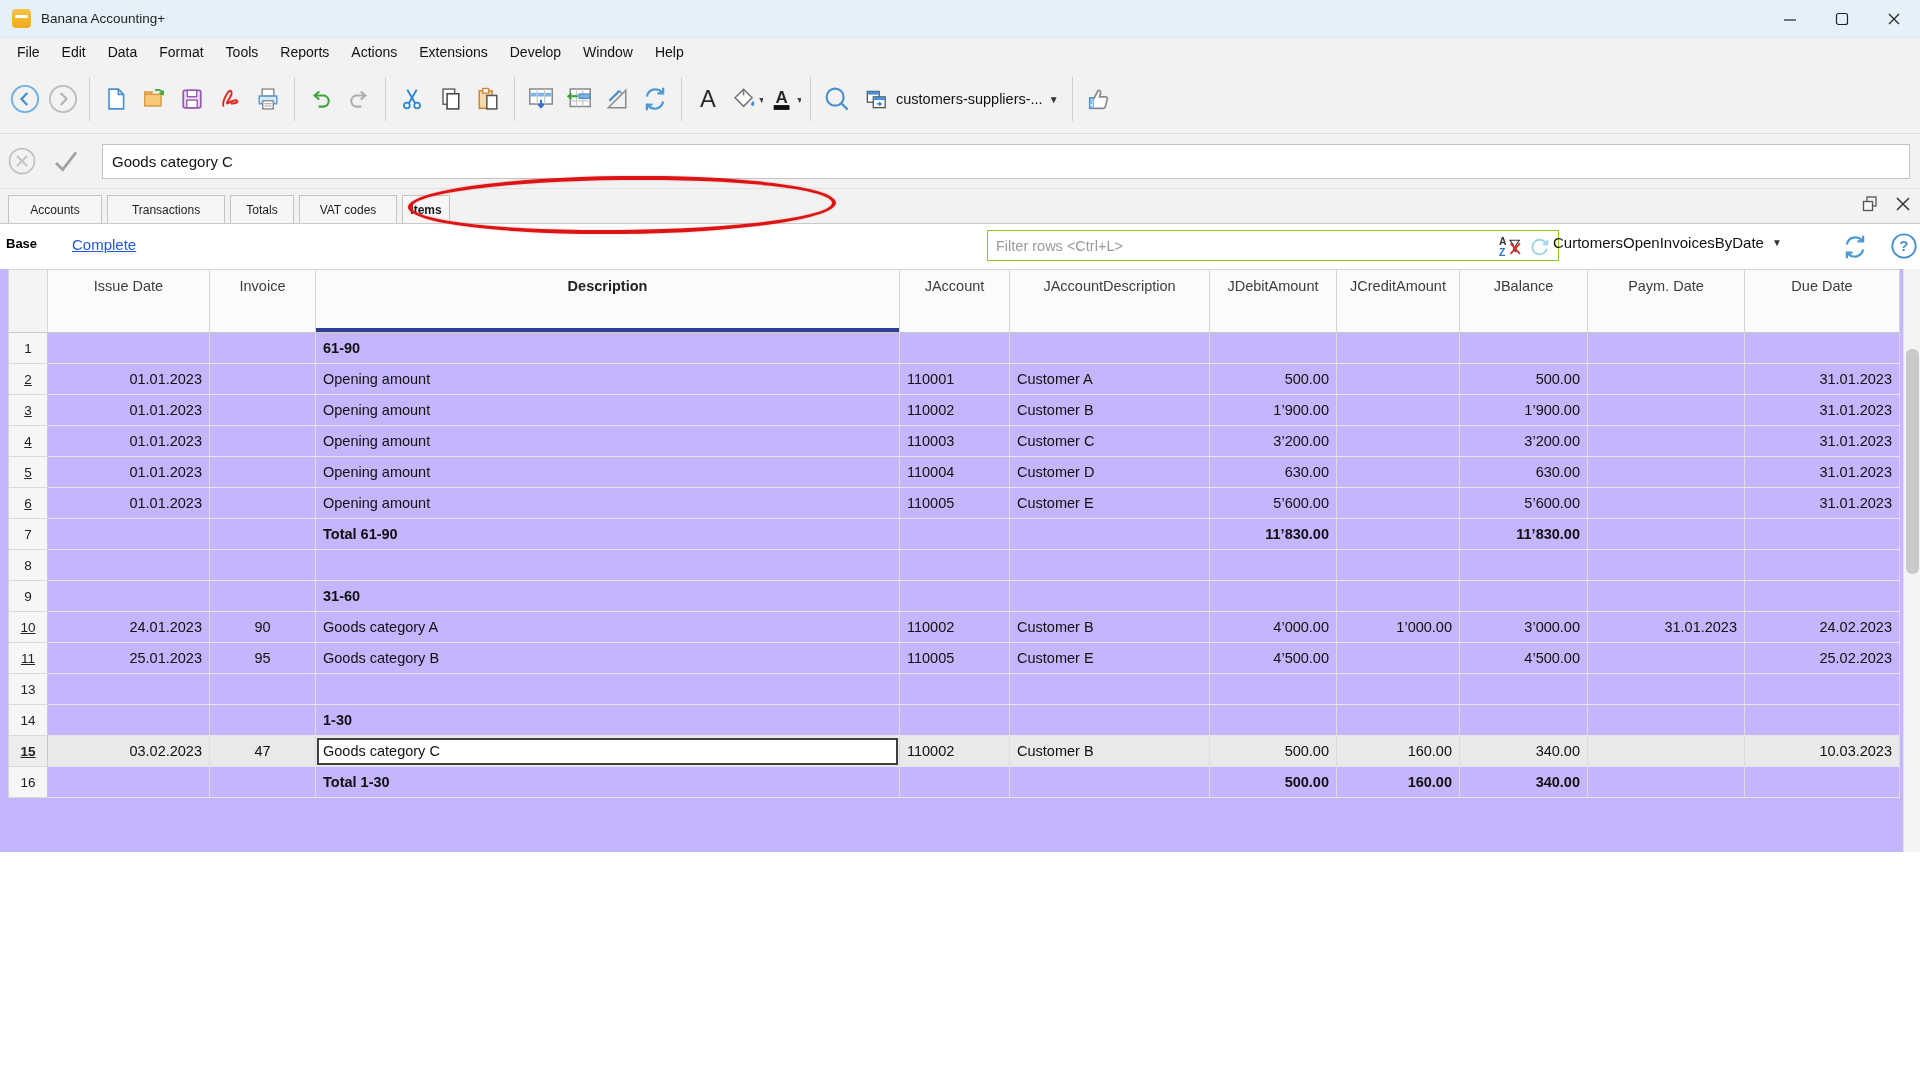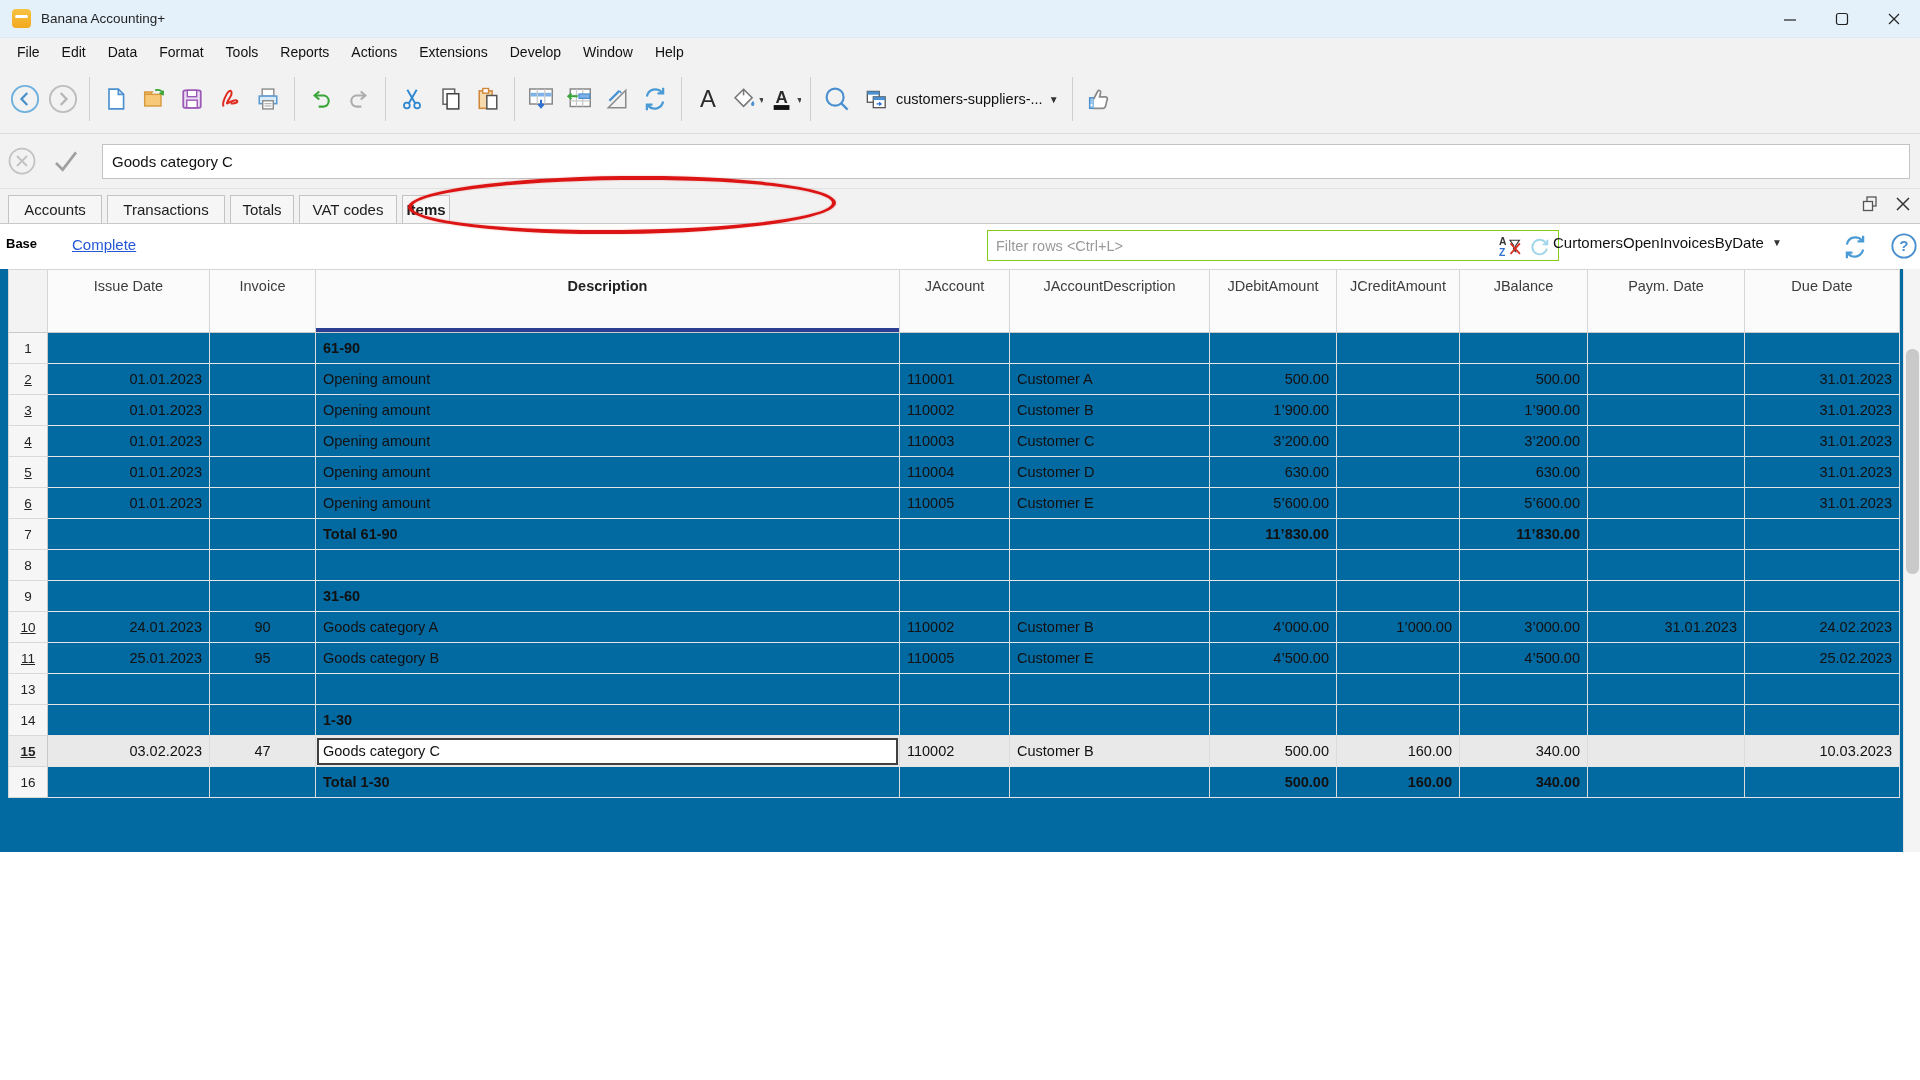--- a/index.html
+++ b/index.html
@@ -1,17 +1,17 @@
 <!DOCTYPE html>
 <html><head>
 <meta charset="utf-8">
 <style>
   html,body{margin:0;padding:0;background:#fff;}
   *{box-sizing:border-box;}
-  .window{position:relative;width:1920px;height:852px;font-family:"Liberation Sans",sans-serif;color:#1a1a1a;overflow:hidden;background:#0369a1;}
+  .window{position:relative;width:1920px;height:852px;font-family:"Liberation Sans",sans-serif;color:#1a1a1a;overflow:hidden;background:#c4b5fd;}
   
   .titlebar{height:38px;background:#e4f1fb;display:flex;align-items:center;border-bottom:1px solid #dfe8ef;}
   .applogo{width:19px;height:19px;margin:0 10px 0 12px;border-radius:4px;background:linear-gradient(180deg,#f7c243 0%,#f2a91e 100%);position:relative;}
   .applogo::after{content:"";position:absolute;left:3px;top:6px;width:13px;height:3px;background:#fff;border-radius:2px;}
   .apptitle{font-size:13.5px;color:#1f1f1f;}
   .wincontrols{margin-left:auto;display:flex;height:100%;}
   .winbtn{width:52px;height:100%;display:flex;align-items:center;justify-content:center;}
   .winbtn svg{display:block;}
   
   .menubar{height:27px;background:#f2f2f2;display:flex;align-items:center;padding-left:6px;}
@@ -22,21 +22,21 @@
   .ti svg{display:block;}
   .tsep{width:1px;height:44px;background:#cfcfcf;margin:0 7px;}
   .tool-select{display:flex;align-items:center;gap:6px;padding:0 6px;font-size:14.5px;color:#111;}
   .caret{font-size:10px;color:#333;}
   
   .formulabar{height:55px;background:#f2f2f2;display:flex;align-items:center;border-bottom:1px solid #e2e2e2;}
   .fbicon{width:44px;display:flex;align-items:center;justify-content:center;}
   .fbinput{flex:1;height:35px;margin:0 10px 0 14px;border:1px solid #c3c3c3;background:#fff;font-family:"Liberation Sans",sans-serif;font-size:15px;padding:0 9px;color:#111;outline:none;}
   
   .tabrow{height:35px;background:#f2f2f2;border-bottom:1px solid #c9c9c9;display:flex;align-items:flex-end;padding-left:8px;position:relative;}
-  .tab{height:28px;background:#f6f6f6;border:1px solid #c3c3c3;border-bottom:none;display:flex;align-items:center;justify-content:center;font-size:15px;color:#1c1c1c;margin-right:5px;white-space:nowrap;overflow:hidden;}
+  .tab{height:28px;background:#f6f6f6;border:1px solid #c3c3c3;border-bottom:none;display:flex;align-items:center;justify-content:center;font-size:12px;color:#1c1c1c;margin-right:5px;white-space:nowrap;overflow:hidden;}
   .tab.active{height:33px;background:#fff;border-top:3px solid #2c3f8f;position:relative;z-index:2;margin-bottom:-1px;font-weight:bold;font-size:15px;color:#1b3a7c;display:flex;gap:16px;}
   .tabclose{font-size:14px;color:#444;font-weight:normal;}
   .tabrow-icons{margin-left:auto;display:flex;align-items:center;height:100%;padding-right:8px;gap:14px;}
   .red-ellipse{position:absolute;left:408px;top:-13px;width:428px;height:58px;border:4px solid #dc1414;border-radius:50%;pointer-events:none;z-index:5;transform:rotate(-0.6deg);box-shadow:0 0 2px rgba(220,20,20,.35), inset 0 0 2px rgba(220,20,20,.35);}
   
   .viewbar{height:45px;background:#fff;position:relative;}
   .vb-base{position:absolute;left:6px;top:12px;font-size:13px;font-weight:bold;color:#000;}
   .vb-complete{position:absolute;left:72px;top:12px;font-size:15px;color:#2457d5;text-decoration:underline;}
   .vb-filter{position:absolute;left:963px;top:6px;width:572px;height:31px;border:1px solid #84cc16;background:#fff;margin-left:24px;}
   .vb-filter input{position:absolute;inset:0;border:none;outline:none;font-family:"Liberation Sans",sans-serif;font-size:14.5px;padding:0 70px 0 8px;color:#111;width:100%;height:100%;}

